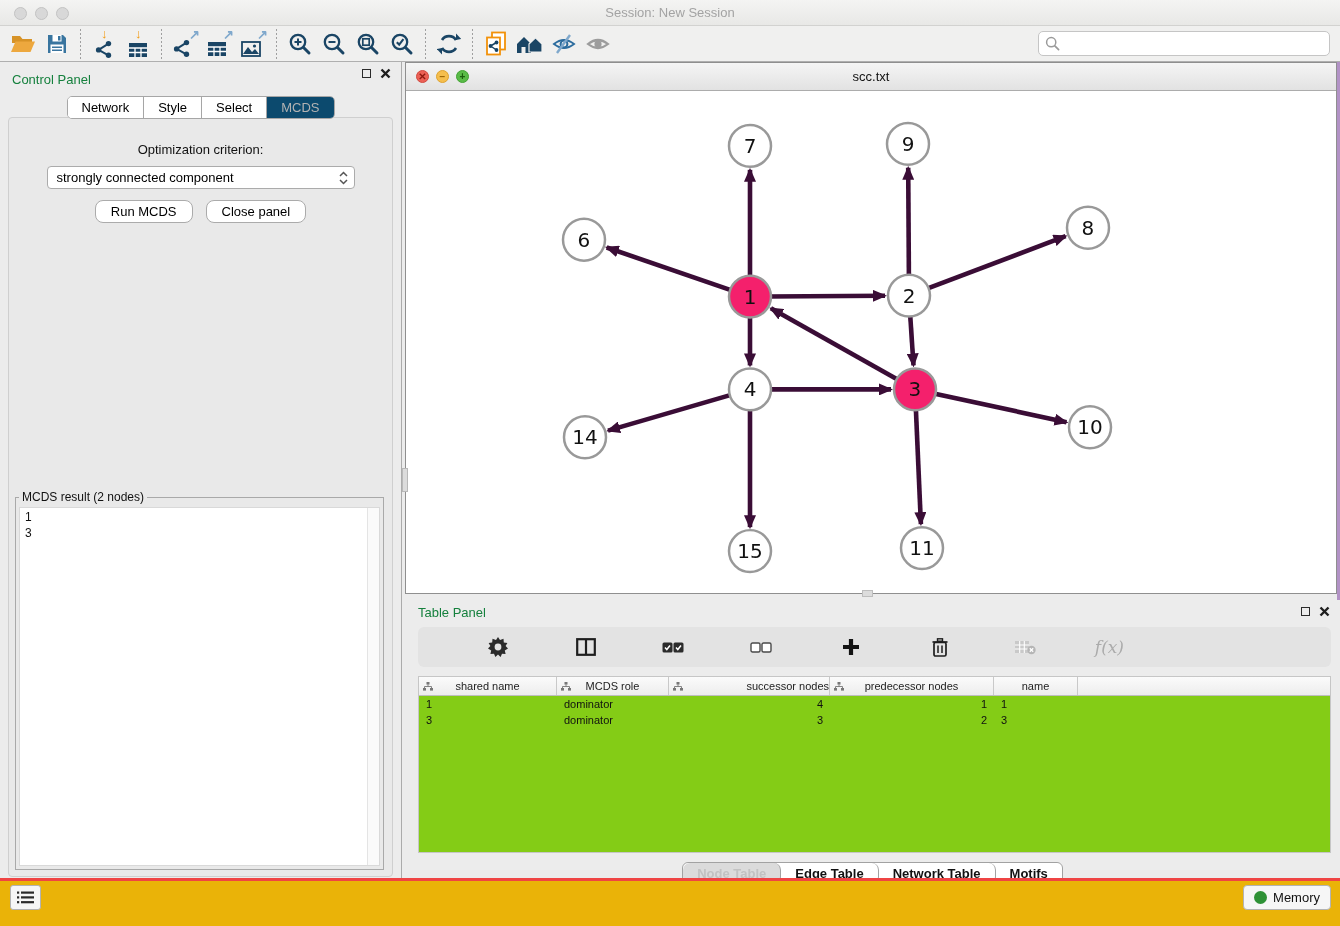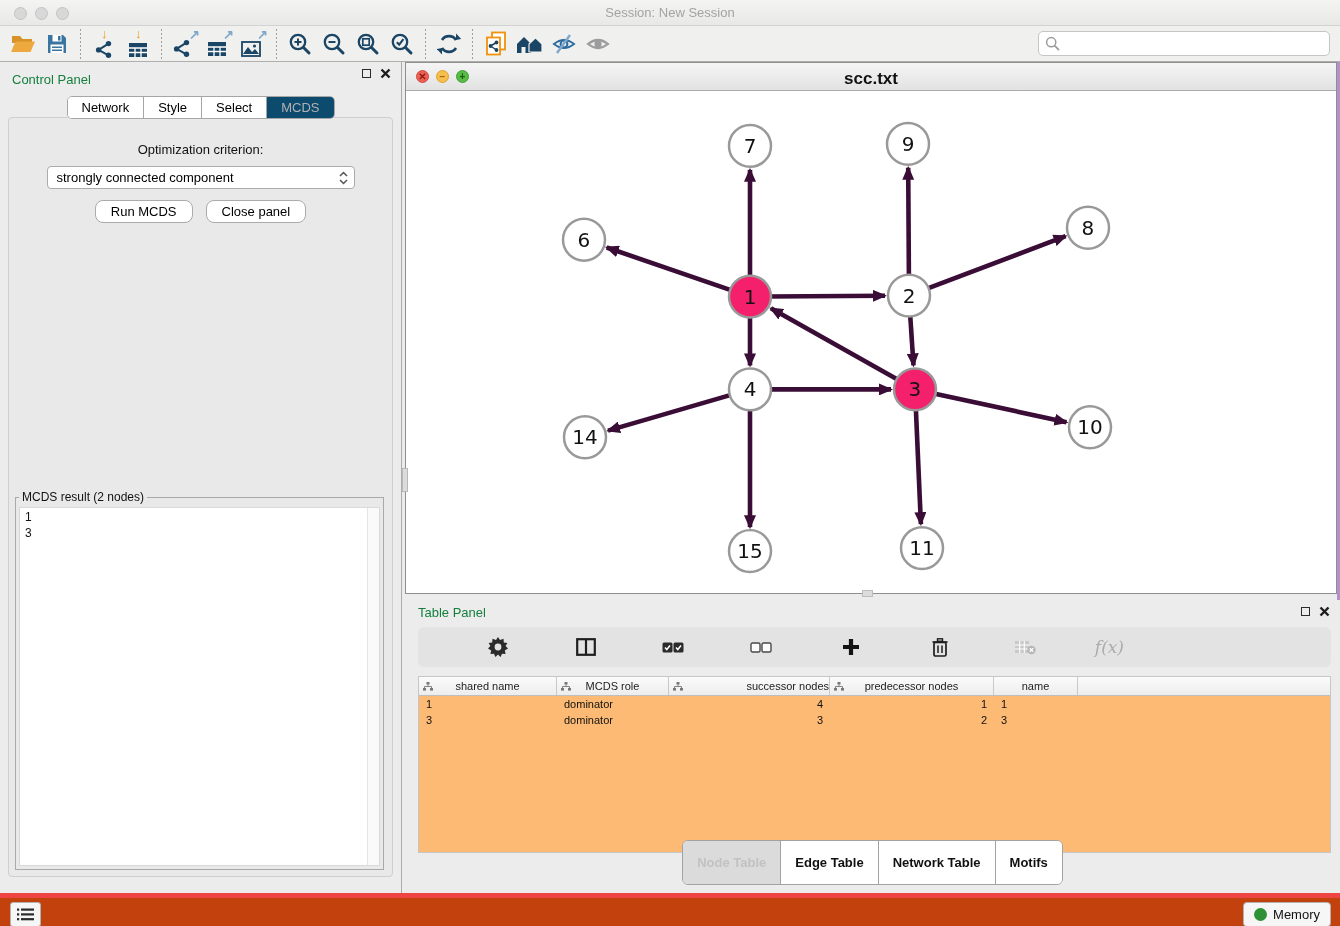--- a/index.html
+++ b/index.html
@@ -70,49 +70,49 @@
   .net-window { position:absolute; left:405px; top:62px; width:932px; height:532px;
     border:1px solid #8F8F8F; background:#FFF; }
   .net-titlebar { position:absolute; left:0; top:0; right:0; height:28px;
     background:linear-gradient(#F5F5F5,#E2E2E2); border-bottom:1px solid #ACACAC; }
   .net-lights { position:absolute; left:10px; top:7px; display:flex; gap:7px; }
   .net-light { width:13px; height:13px; border-radius:50%; font-size:10px; font-weight:bold;
     display:flex; align-items:center; justify-content:center; line-height:1; }
   .nl-red { background:#EC6156; border:1px solid #D14A40; color:#8E1910; }
   .nl-yellow { background:#F5BE4D; border:1px solid #DFA32F; color:#9A6504; }
   .nl-green { background:#59BB47; border:1px solid #42A233; color:#1A5E0D; }
-  .net-title { position:absolute; left:0; right:0; top:6px; text-align:center; font-size:17px; color:#111;font-weight:bold; }
+  .net-title { position:absolute; left:0; right:0; top:6px; text-align:center; font-size:13px; color:#111; }
   .net-canvas { position:absolute; left:0; top:28px; right:0; bottom:0; background:#FFF; overflow:hidden; }
   .net-canvas svg { position:absolute; left:0; top:0; width:100%; height:100%; }
   .v-split-handle { position:absolute; left:-4px; top:405px; width:6px; height:24px; background:#DCDCDC; border:1px solid #B8B8B8; }
   .h-split-handle { position:absolute; left:456px; bottom:-4px; width:11px; height:7px; background:#DCDCDC; border:1px solid #BDBDBD; }
   
   .table-panel { position:absolute; left:405px; top:600px; width:935px; height:293px; background:#ECECEC; }
   .table-panel .panel-head-title { position:absolute; left:13px; top:5px; }
   .tp-toolbar { position:absolute; left:13px; right:9px; top:27px; height:40px;
     background:#E3E3E3; border-radius:6px; display:flex; align-items:center; gap:15px; padding-left:17px; }
   .tp-tool { width:26px; height:26px; display:flex; align-items:center; justify-content:flex-end;margin-left:47px; }
   .fx { font-family:"DejaVu Serif", serif; font-style:italic; font-size:17px; color:#ABABAB; }
-  .dtable { position:absolute; left:13px; right:9px; top:76px; bottom:40px; background:#fdba74;
+  .dtable { position:absolute; left:13px; right:9px; top:76px; bottom:40px; background:#84cc16;
     border:1px solid #C6C6C6; }
   .thead { display:flex; height:19px; background:linear-gradient(#FBFBFB,#EDEDED); border-bottom:1px solid #BEBEBE; }
   .th { position:relative; border-right:1px solid #C9C9C9; font-size:11px; color:#222;
     display:flex; align-items:center; justify-content:center; flex:0 0 auto; }
   .th .tree-ic { position:absolute; left:4px; top:5px; }
   .th.filler { flex:1; border-right:none; }
   .tr { display:flex; height:16px; align-items:center; }
   .td { font-size:11px; color:#111; padding:0 7px; flex:0 0 auto; }
   .tp-tabs { position:absolute; left:0; right:0; bottom:8px; display:flex; justify-content:center; }
   .tp-tabs-inner { display:flex; border:1px solid #A2A2A2; border-radius:6px; overflow:hidden; background:#FFF; }
-  .tp-tab { padding:14px 14px; font-size:13px; font-weight:bold; background:#FFF; color:#111; border-right:1px solid #A2A2A2; }
+  .tp-tab { padding:3px 14px; font-size:13px; font-weight:bold; background:#FFF; color:#111; border-right:1px solid #A2A2A2;border-radius:7px; }
   .tp-tab:last-child { border-right:none; }
   .tp-tab.active { background:#DBDBDB; color:#C2C2C2; }
   
-  .statusbar { position:absolute; left:0; bottom:0; width:100%; height:33px;
-    background:#c2410c; border-top:5px solid #ef4444; }
+  .statusbar { position:absolute; left:0; bottom:0; width:100%; height:48px;
+    background:#eab308; border-top:3px solid #ef4444; }
   .status-list-btn { position:absolute; left:10px; top:4px; width:31px; height:25px;
     background:#F6F6F6; border:1px solid #B3B3B3; border-radius:3px;
     display:flex; align-items:center; justify-content:center; }
   .memory-btn { position:absolute; right:9px; top:4px; height:25px;
     background:#F6F6F6; border:1px solid #B3B3B3; border-radius:4px;
     display:flex; align-items:center; gap:6px; padding:0 10px; font-size:13px; color:#111; }
   .mem-dot { width:13px; height:13px; border-radius:50%; background:#2E9136; }
   .float-ic { width:9px; height:9px; border:1.5px solid #2B2B2B; background:transparent; }
 </style>
 </head>

